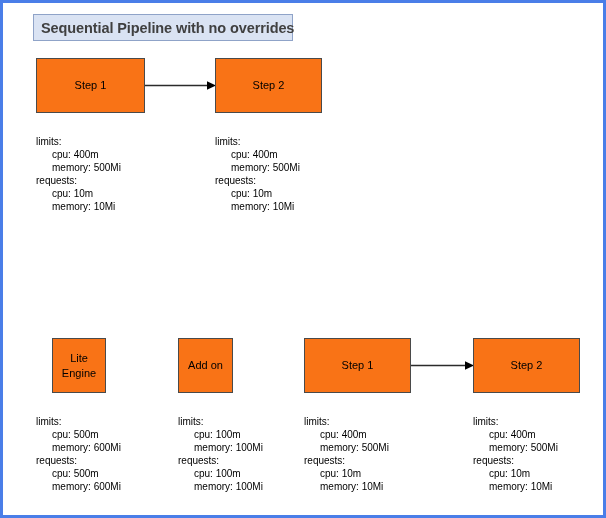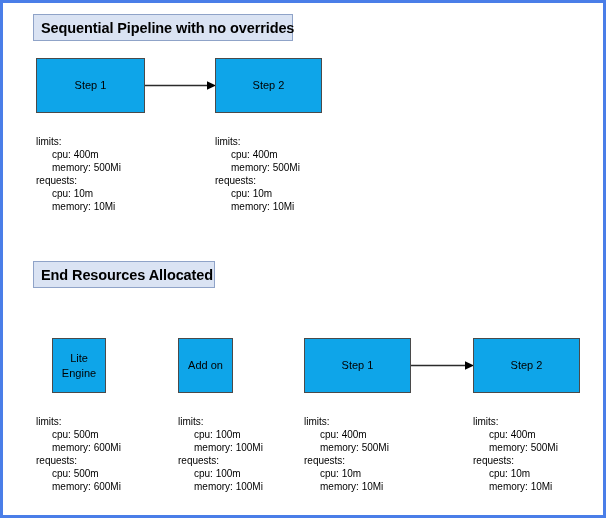--- a/index.html
+++ b/index.html
@@ -29,30 +29,30 @@
   .section-header {
     position: absolute;
     box-sizing: border-box;
     background: #dae3f3;
     border: 1px solid #8fa3c8;
     display: flex;
     align-items: center;
     padding-left: 7px;
     font-size: 14.5px;
     font-weight: bold;
-    color: #000000;
+    color: #404040;
     letter-spacing: -0.1px;
     white-space: nowrap;
   }
 
   
   .node-box {
     position: absolute;
     box-sizing: border-box;
-    background: #0ea5e9;
+    background: #f97316;
     border: 1.4px solid #4a4a4a;
     display: flex;
     flex-direction: column;
     align-items: center;
     justify-content: center;
     font-size: 11px;
     color: #000000;
     line-height: 1.32;
     text-align: center;
     white-space: nowrap;
@@ -114,21 +114,20 @@
 
     <div class="spec-block" style="left:212px; top:132px;">
       <span class="spec-key">limits:</span>
       <span class="spec-sub">cpu: 400m</span>
       <span class="spec-sub">memory: 500Mi</span>
       <span class="spec-key">requests:</span>
       <span class="spec-sub">cpu: 10m</span>
       <span class="spec-sub">memory: 10Mi</span>
     </div>
 
-    <div class="section-header" style="left:30px; top:258px; width:182px; height:27px;">End Resources Allocated</div>
 
     <div class="node-box" style="left:49px; top:335px; width:54px; height:55px;">
       <span>Lite</span>
       <span>Engine</span>
     </div>
 
     <div class="node-box" style="left:175px; top:335px; width:55px; height:55px;">
       <span>Add on</span>
     </div>
 

